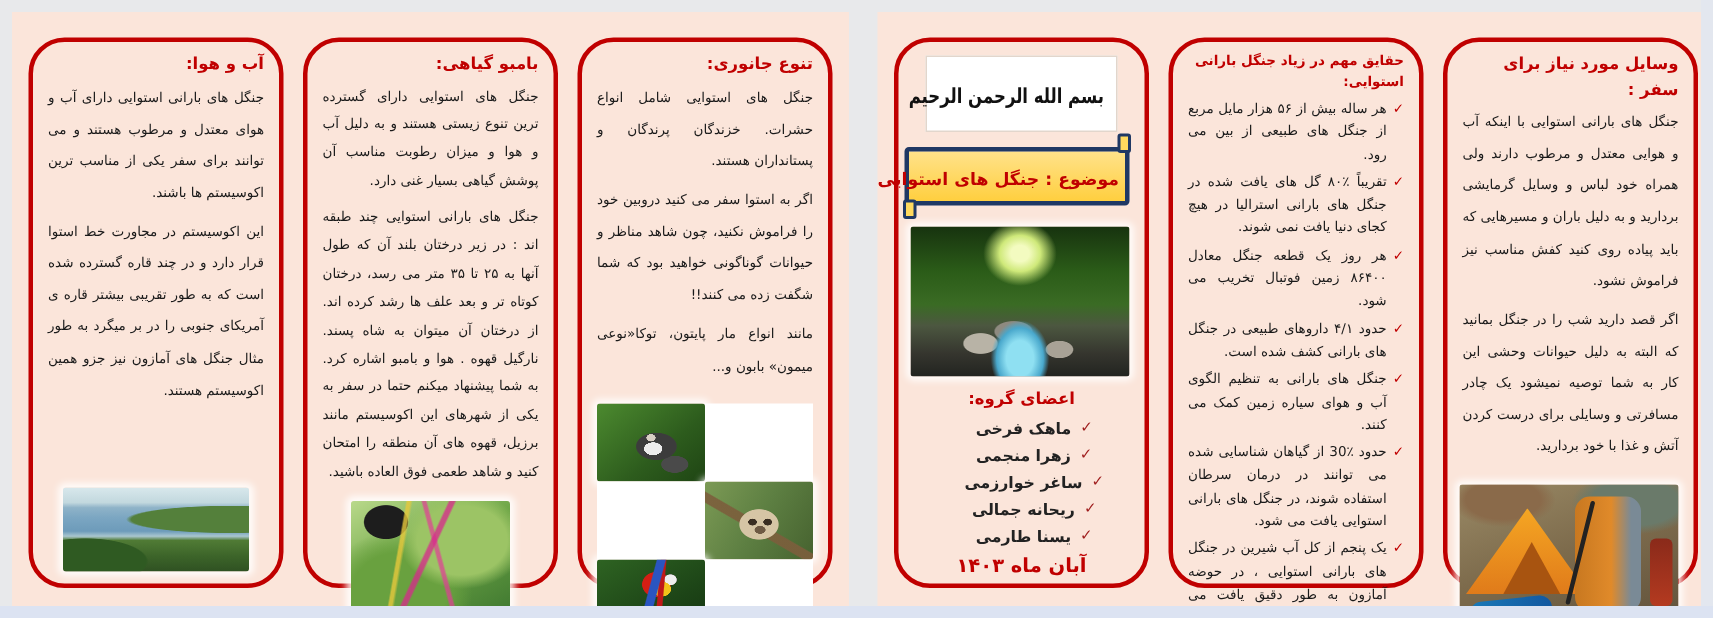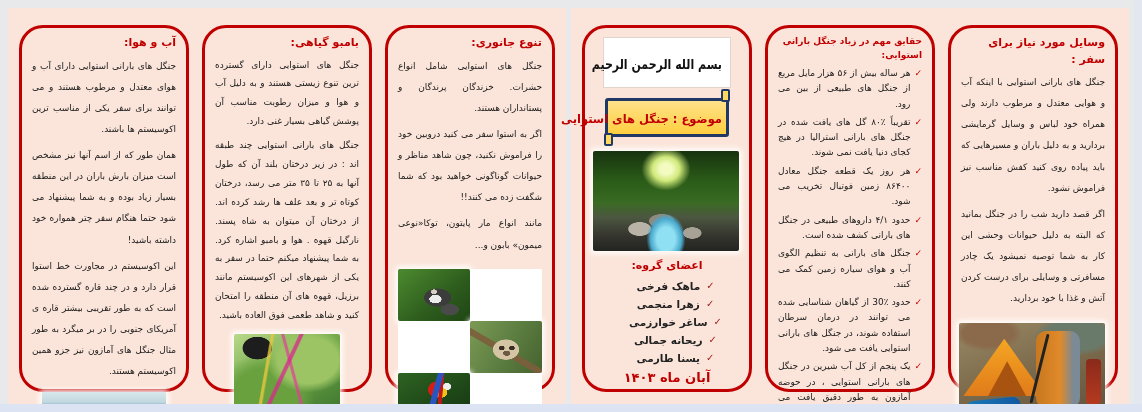--- a/index.html
+++ b/index.html
@@ -5,21 +5,21 @@
   * { box-sizing: border-box; margin: 0; padding: 0; }
   html,body { width:1142px; height:412px; overflow:hidden; }
   body {
     background:#e8e9eb;
     font-family:"DejaVu Sans","Liberation Sans",sans-serif;
     position:relative;
   }
   .bottom-strip { position:absolute; left:0; bottom:0; width:1142px; height:8px; background:#dce3f2; }
   .right-strip  { position:absolute; right:0; top:0; width:8px; height:412px; background:#e3e7ef; }
 
-  .spread { position:absolute; top:8px; left:8px; display:flex; gap:5px; }
+  .spread { position:absolute; top:8px; left:8px; display:flex; gap:19px; }
   .page {
     width:558px; height:396px; background:#fbe5da;
     padding:17px 11px 12px 11px;
     display:flex; gap:13px;
   }
   .column {
     flex:1 1 0; min-width:0;
     border:3px solid #c00000; border-radius:24px;
     padding:7px 10px 8px 10px;
     display:flex; flex-direction:column;
@@ -96,21 +96,21 @@
     background:#ffffff; border:1px solid #e2d6cc;
     margin:2px auto 10px auto; padding:15px 8px; width:128px;
     text-align:center;
   }
   .bismillah-text {
     color:#111; font-weight:bold; font-size:11px; letter-spacing:-1px;
     display:inline-block; transform:scaleY(1.25);
     white-space:nowrap;
   }
   .subject-banner {
-    position:relative; margin:0 auto 12px auto; width:124px;
+    position:relative; margin:0 auto 12px auto; width:150px;
     background:linear-gradient(180deg,#ffe28a,#ffcf3f);
     border:3px solid #1f3864; border-radius:3px;
     padding:7px 4px; text-align:center;
   }
   .subject-text { color:#c00000; font-weight:bold; font-size:11.5px; white-space:nowrap; }
   .banner-tab {
     position:absolute; width:9px; height:13px;
     background:#ffd95e; border:2px solid #1f3864; border-radius:2px;
   }
   .banner-tab.top { right:-4px; top:-12px; }
@@ -164,21 +164,20 @@
 <body>
 
 <div class="spread">
 
   <div class="page">
 
     <div class="column">
       <div class="col-title">آب و هوا:</div>
       <div class="col-body">
         <p>جنگل های بارانی استوایی دارای آب و هوای معتدل و مرطوب هستند و می توانند برای سفر یکی از مناسب ترین اکوسیستم ها باشند.</p>
-        <p>همان طور که از اسم آنها نیز مشخص است میزان بارش باران در این منطقه بسیار زیاد بوده و به شما پیشنهاد می شود حتما هنگام سفر چتر همواره خود داشته باشید!</p>
         <p>این اکوسیستم در مجاورت خط استوا قرار دارد و در چند قاره گسترده شده است که به طور تقریبی بیشتر قاره ی آمریکای جنوبی را در بر میگرد به طور مثال جنگل های آمازون نیز جزو همین اکوسیستم هستند.</p>
       </div>
       <div class="spacer"></div>
       <div class="photo photo-river"></div>
     </div>
 
     <div class="column">
       <div class="col-title">بامبو گیاهی:</div>
       <div class="col-body tight">
         <p>جنگل های استوایی دارای گسترده ترین تنوع زیستی هستند و به دلیل آب و هوا و میزان رطوبت مناسب آن پوشش گیاهی بسیار غنی دارد.</p>

